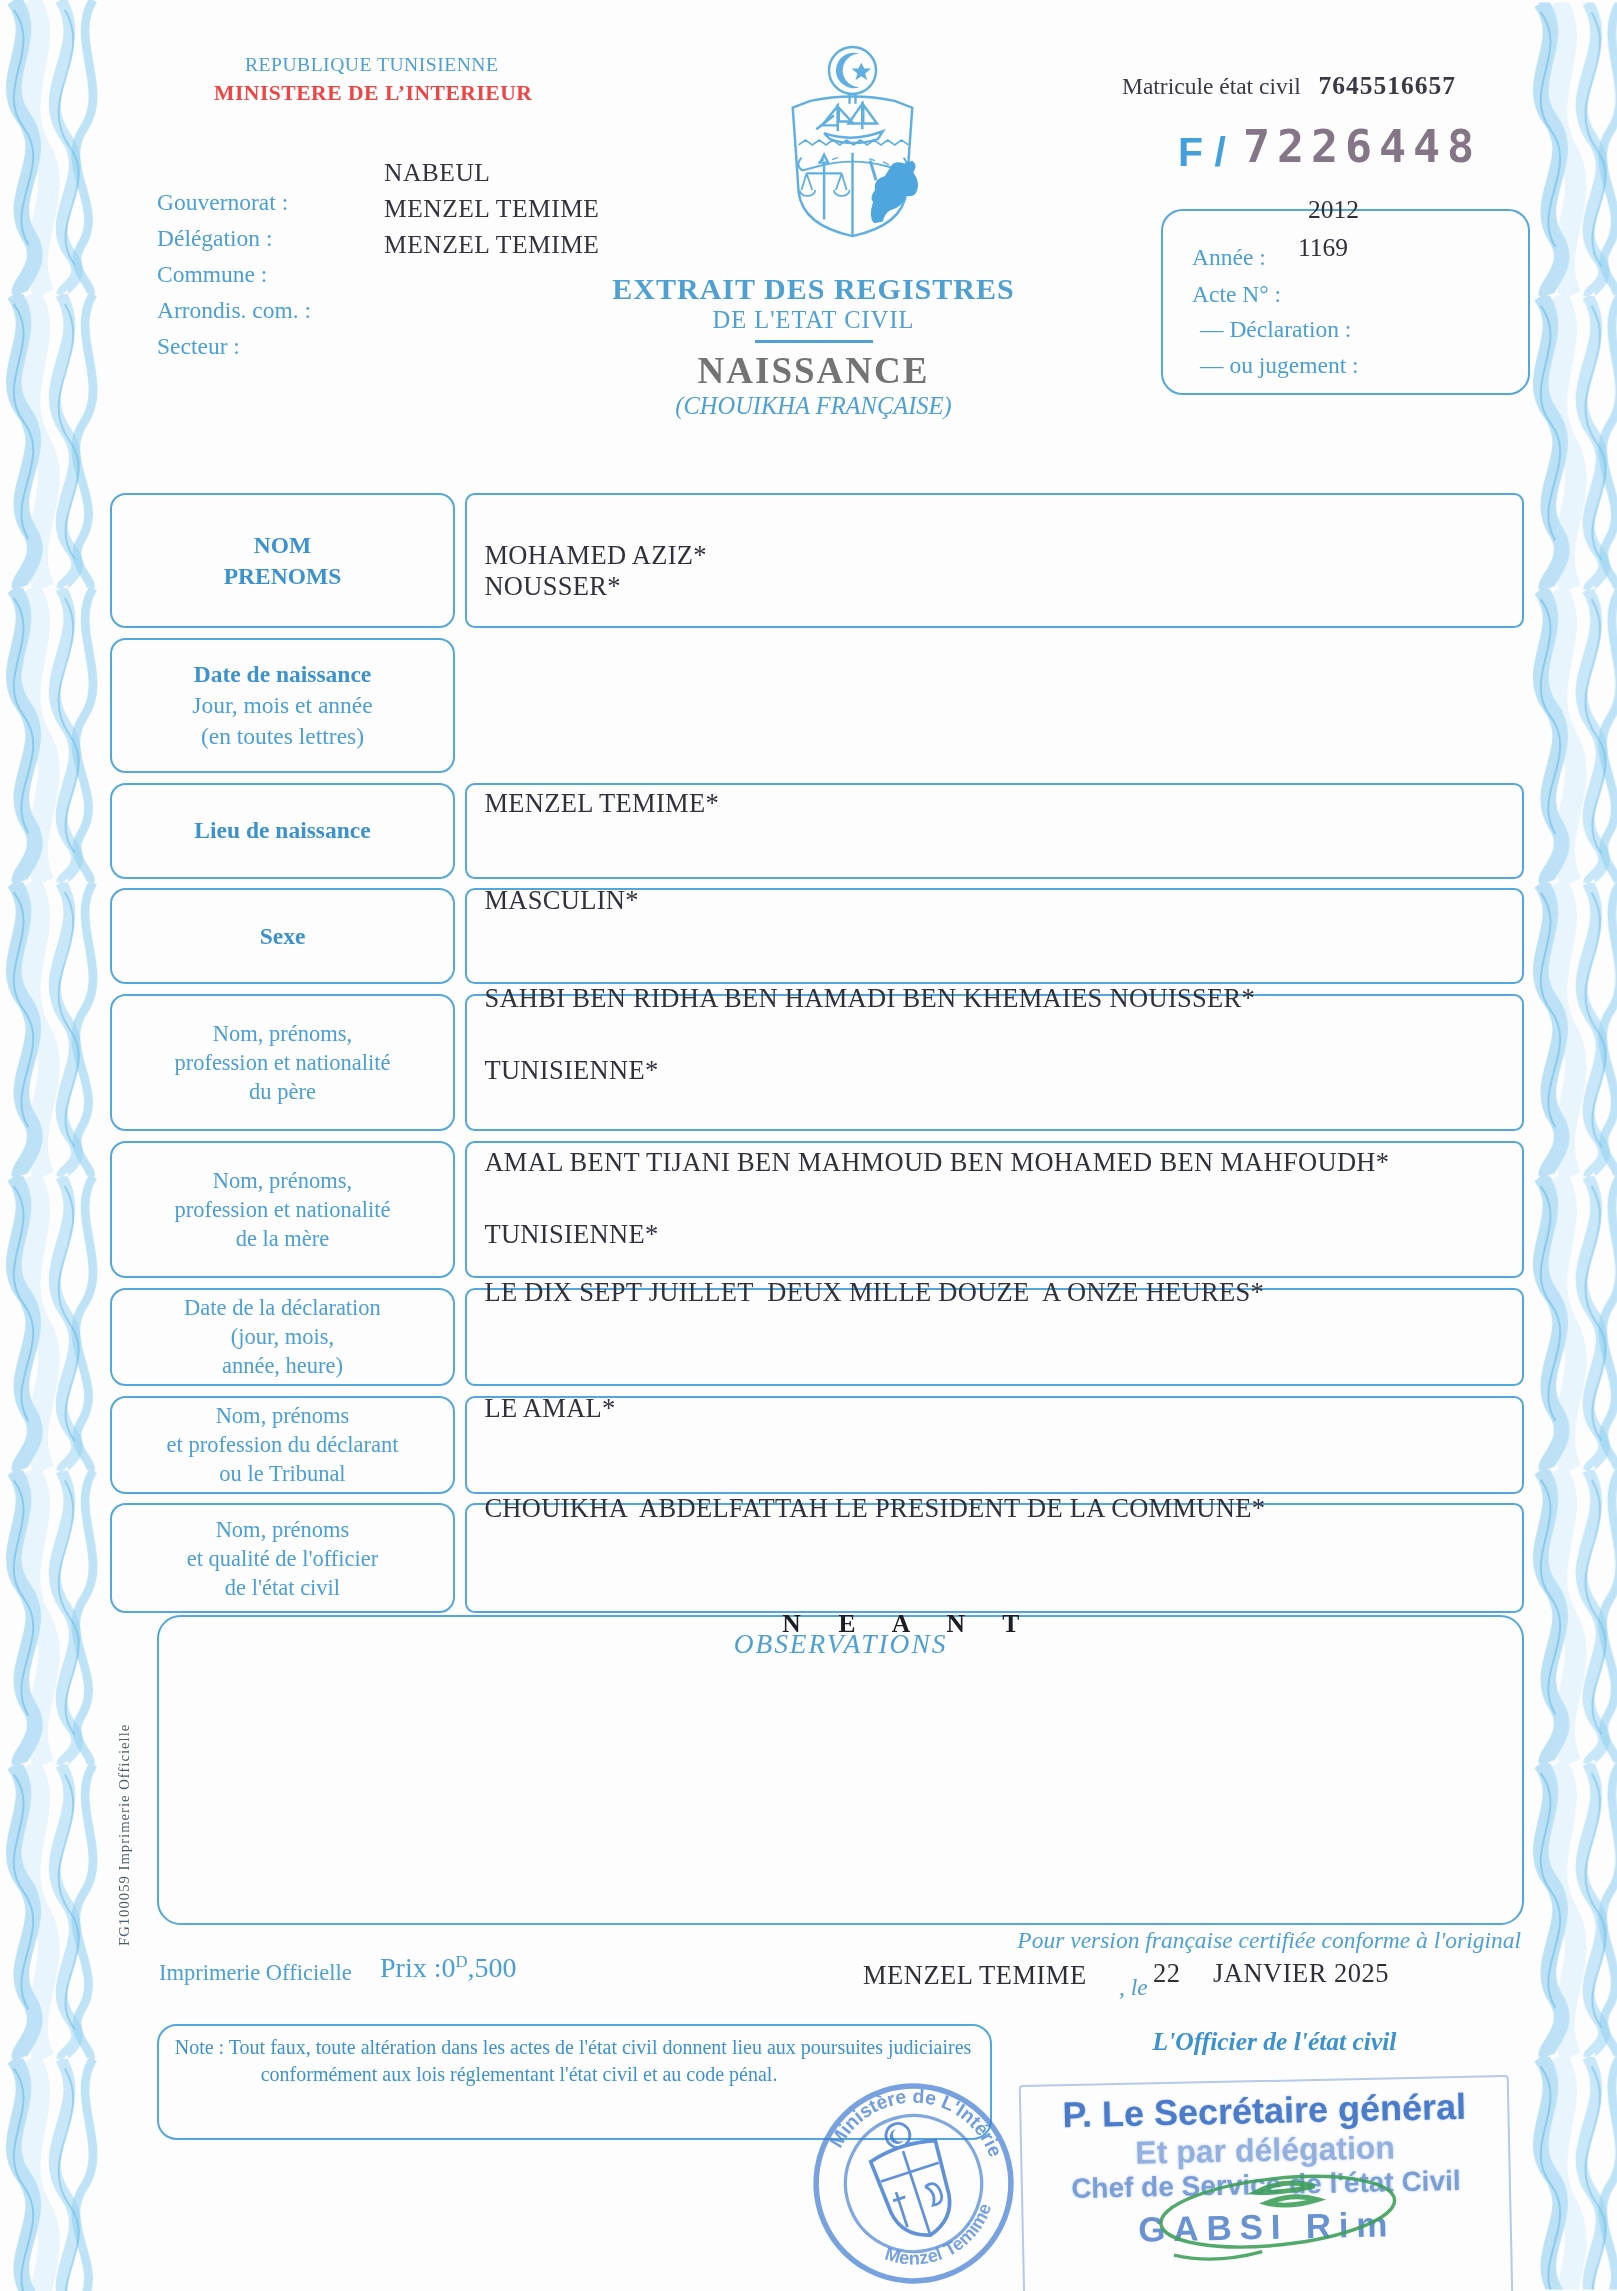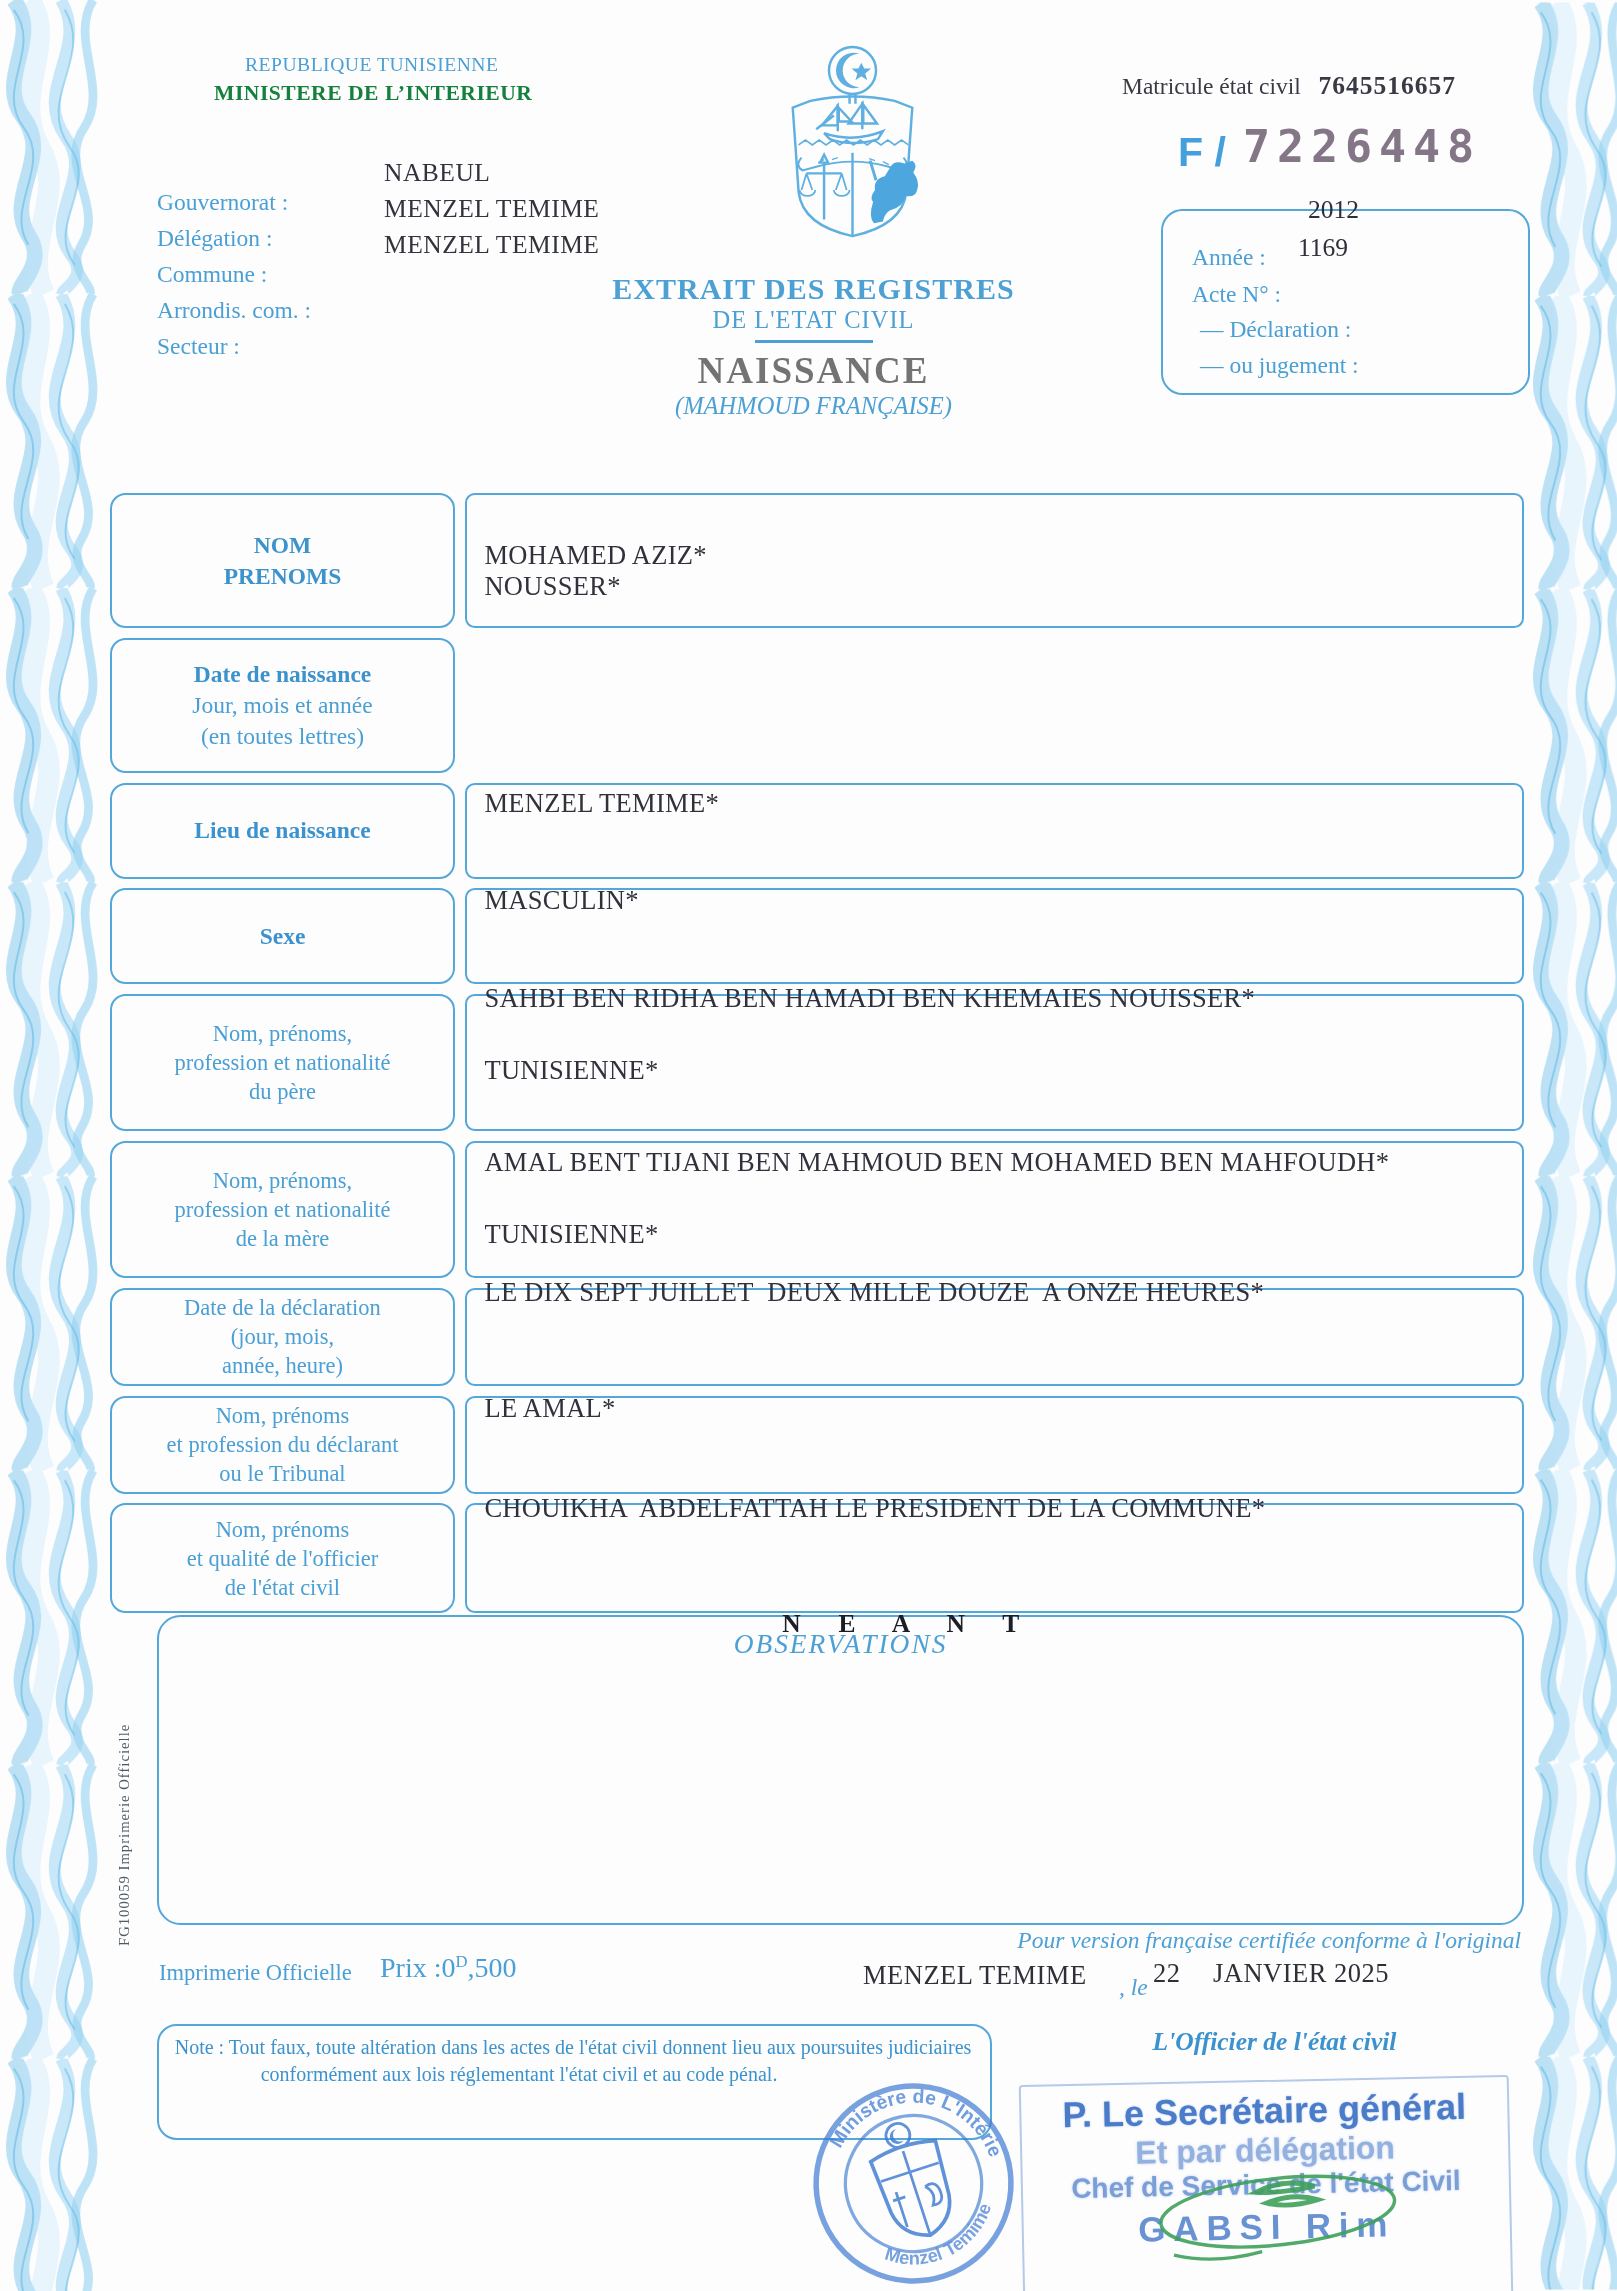--- a/index.html
+++ b/index.html
@@ -1,20 +1,20 @@
 <!DOCTYPE html>
 <html><head>
 <meta charset="utf-8">
 <style>
   html,body{margin:0;padding:0;background:#d8d8d8;}
   .page{position:relative;width:1617px;height:2292px;margin:0 auto;background:#fdfdfe;overflow:hidden;
         font-family:"Liberation Serif", serif;color:#33333d;}
   .abs{position:absolute;}
   .blue{color:#4a9fd4;}
-  .dkblue{color:#15803d;}
+  .dkblue{color:#ef4444;}
 
   
   .edge{position:absolute;top:0;height:2292px;pointer-events:none;}
   .edge.left{left:0;width:106px;}
   .edge.right{right:0;width:90px;}
 
   
   .rep-line{font-size:19.6px;letter-spacing:0.5px;}
   .min-line{font-size:21.6px;font-weight:bold;letter-spacing:0.5px;}
   .admin-label{font-size:23.5px;line-height:36px;color:#4a9fd4;}
@@ -153,21 +153,21 @@
     <div class="abs lbl" style="left:29px;top:70px;">Acte N° :</div>
     <div class="abs lbl" style="left:37px;top:105px;">— Déclaration :</div>
     <div class="abs lbl" style="left:37px;top:141px;">— ou jugement :</div>
   </div>
 
   <div class="abs" style="left:480px;top:272px;width:667px;text-align:center;">
     <div class="title1">EXTRAIT DES REGISTRES</div>
     <div class="title2">DE L'ETAT CIVIL</div>
     <div class="title-rule"></div>
     <div class="title3">NAISSANCE</div>
-    <div class="title4">(MAHMOUD FRANÇAISE)</div>
+    <div class="title4">(CHOUIKHA FRANÇAISE)</div>
   </div>
 
   <div class="rows">
 
     <div class="row h138">
       <div class="lblbox bold">
         <div>NOM</div>
           <div>PRENOMS</div>
       </div>
       <div class="valbox">

